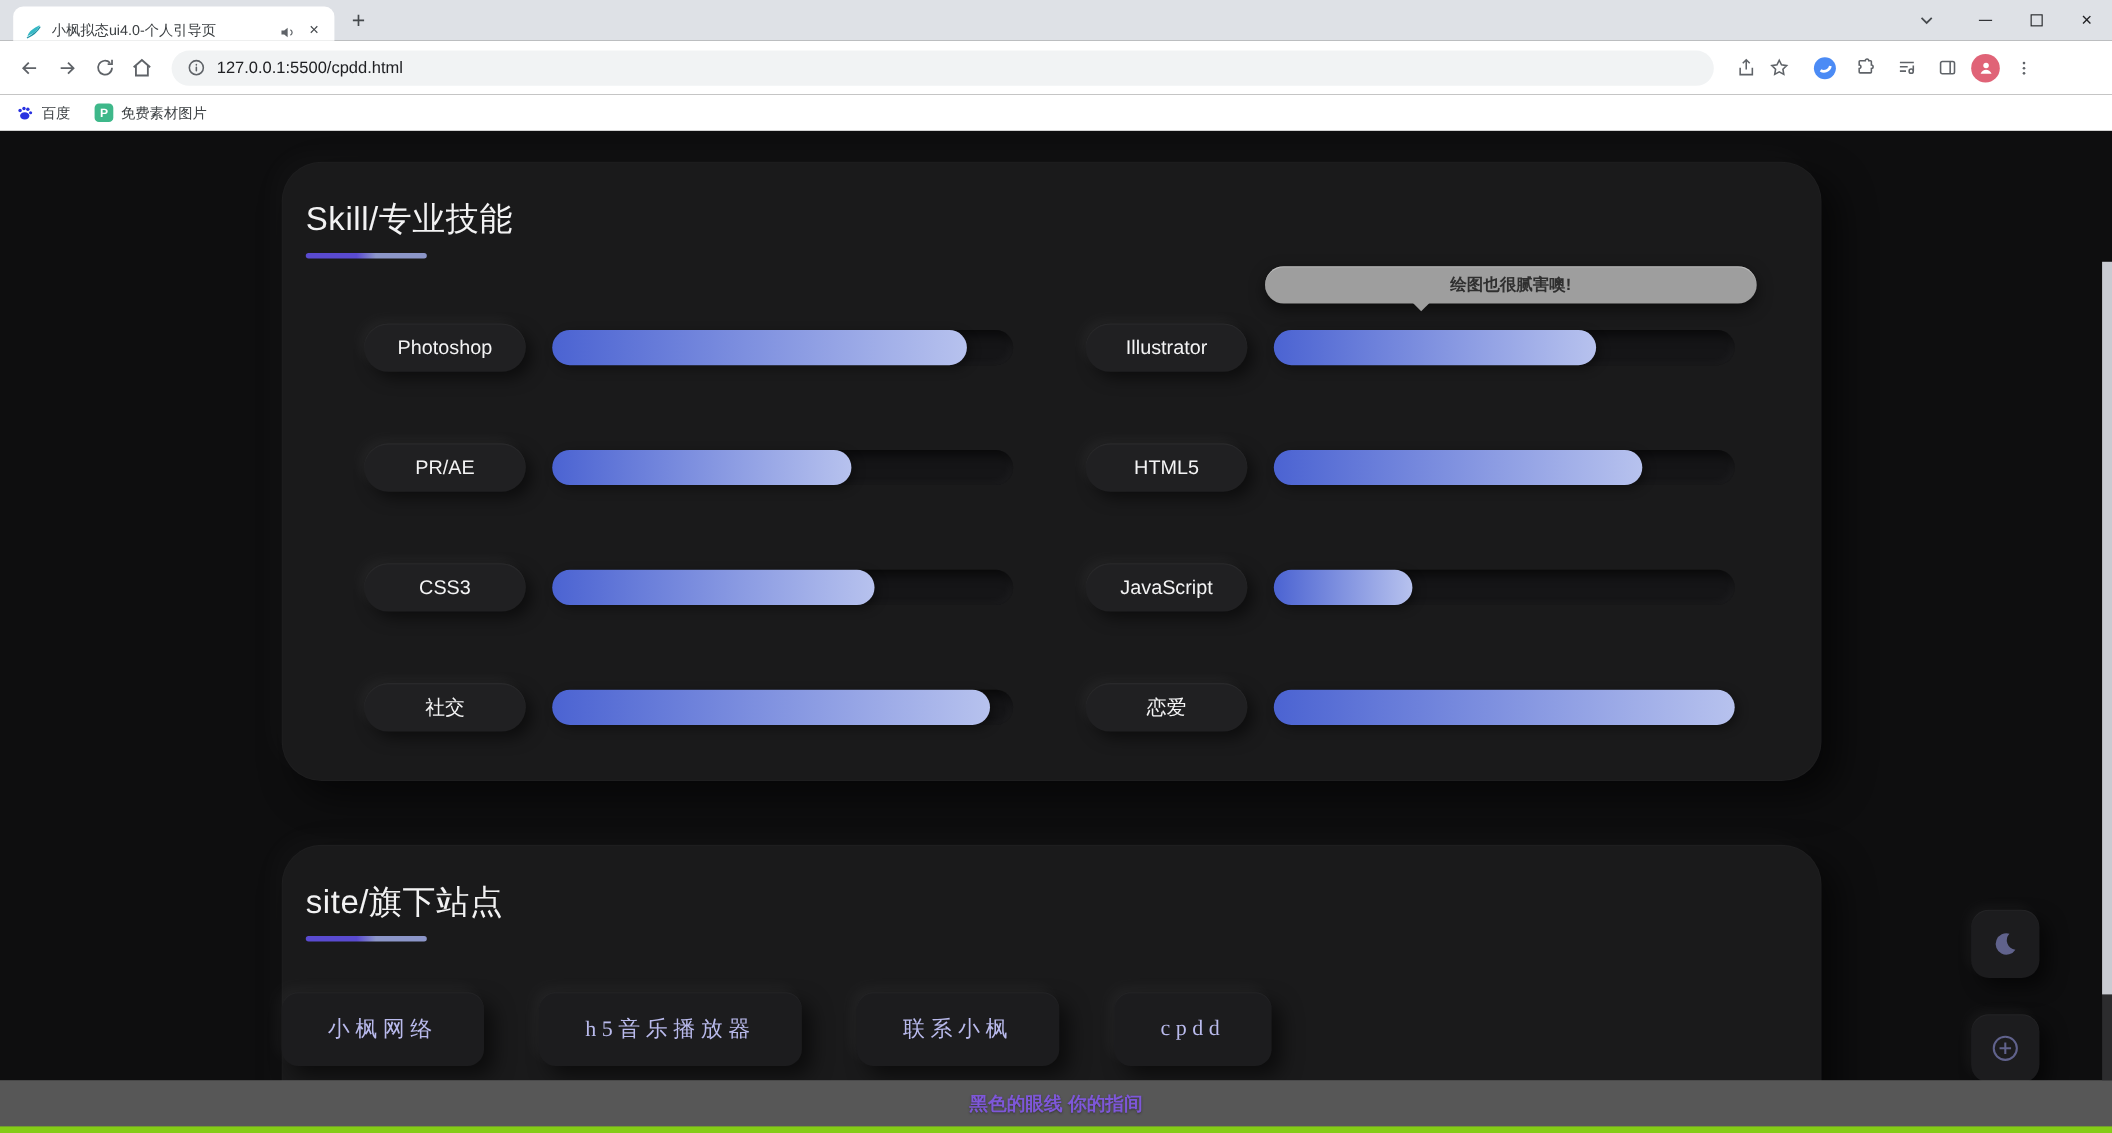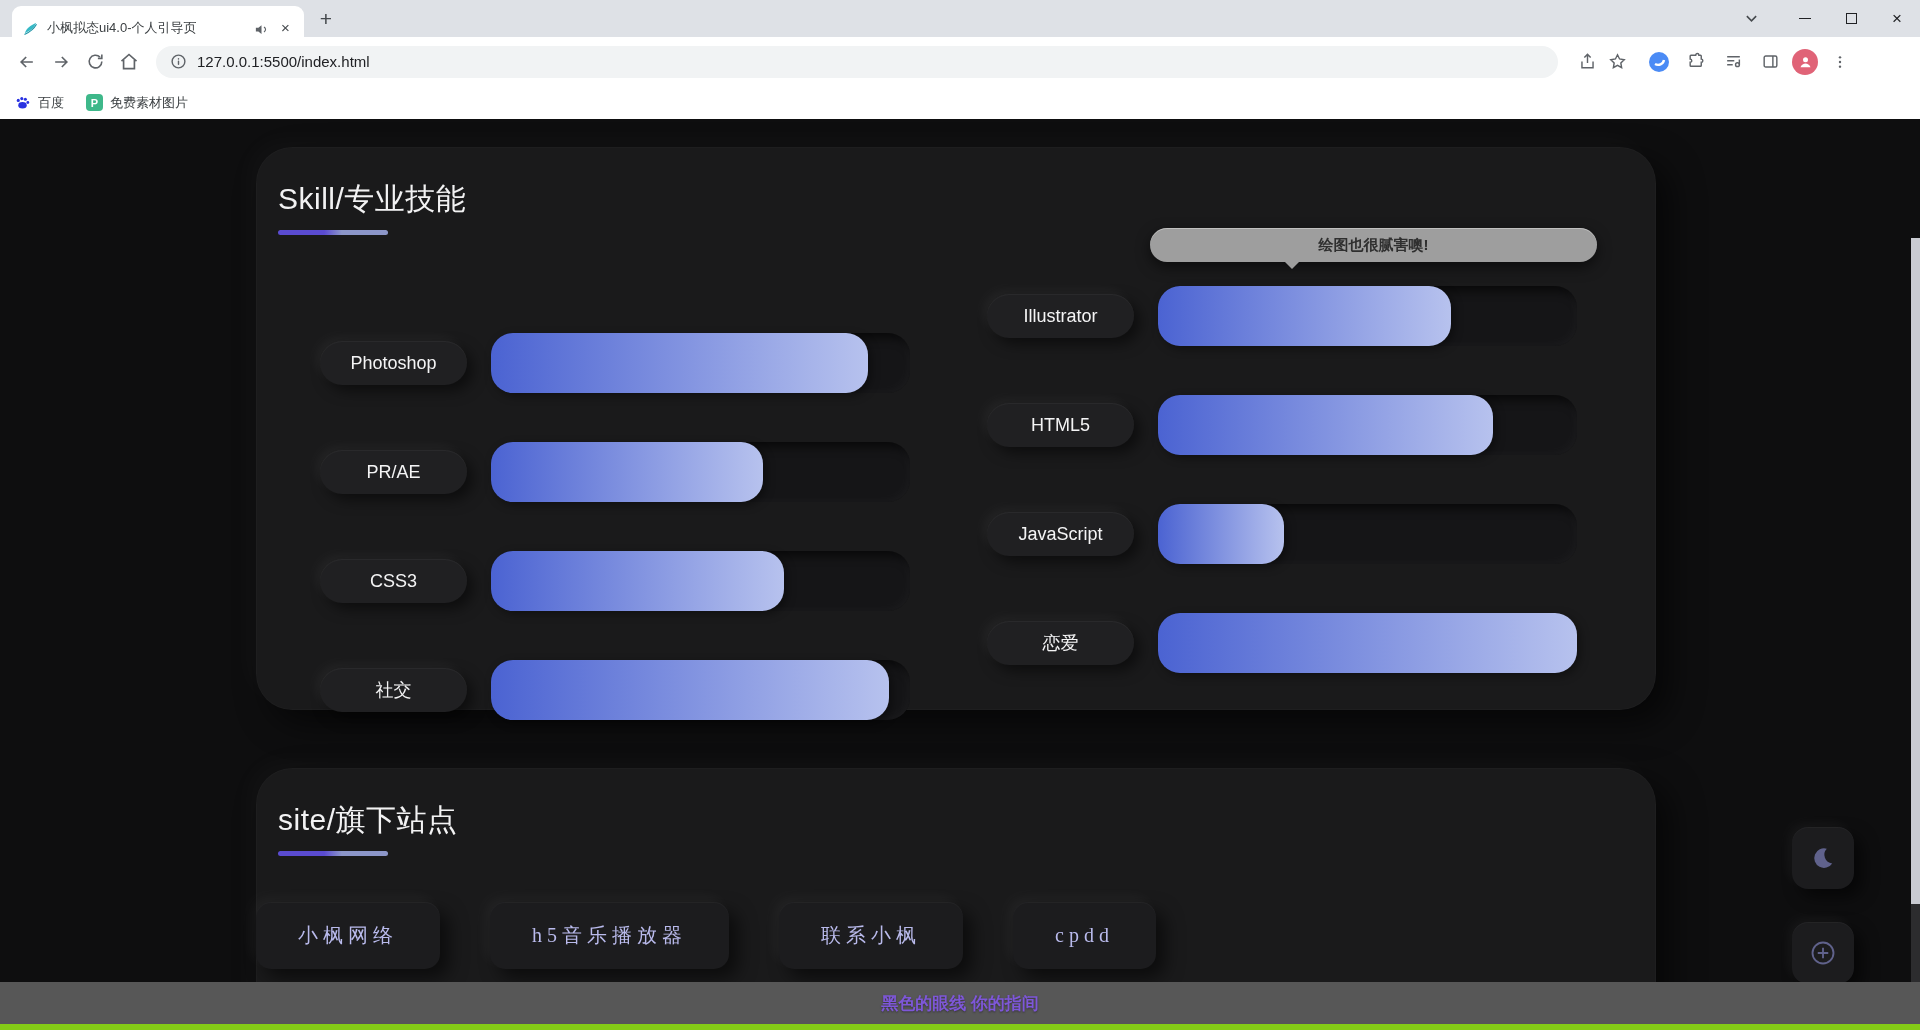--- a/index.html
+++ b/index.html
@@ -40,26 +40,26 @@
   .neo-card { position:absolute; background:#1a1a1b; border-radius:36px;
     box-shadow: 14px 14px 32px rgba(0,0,0,.55), -10px -10px 24px rgba(255,255,255,.025), inset 0 0 0 1px rgba(255,255,255,.02); }
   .card-skill { left:256px; top:28px; width:1400px; height:563px; }
   .card-site  { left:256px; top:649px; width:1400px; height:300px; }
 
   .section-title { margin:32px 0 0 22px; font-size:30px; color:#f2f2f3; font-weight:400; letter-spacing:.5px; }
   .section-underline { margin:10px 0 0 22px; width:110px; height:5px; border-radius:3px;
     background:linear-gradient(90deg, var(--underline-start) 0%, var(--underline-start) 42%, var(--underline-end) 58%, var(--underline-end) 100%); }
 
   .skill-col { position:absolute; top:147px; width:590px; }
-  .skill-col.left { left:64px;margin-top:47px; } .skill-col.right { left:731px; }
+  .skill-col.left { left:75px; } .skill-col.right { left:731px; }
   .skill-row { display:flex; align-items:center; gap:24px; height:44px; margin-bottom:65px; position:relative; }
   .skill-label { flex:none; width:147px; height:44px; border-radius:22px; background:#202022;
     display:flex; align-items:center; justify-content:center; color:#f4f4f5; font-size:18px; font-weight:500;
     box-shadow: 6px 6px 14px rgba(0,0,0,.5), -5px -5px 12px rgba(255,255,255,.045), inset 0 1px 1px rgba(255,255,255,.05); }
-  .skill-track { flex:1; height:60px; border-radius:22px; background:#151517; position:relative;
+  .skill-track { flex:1; height:32px; border-radius:22px; background:#151517; position:relative;
     box-shadow: inset 5px 5px 10px rgba(0,0,0,.6), inset -3px -3px 8px rgba(255,255,255,.03); font-weight: bold; }
   .skill-fill { height:100%; border-radius:22px; background:linear-gradient(90deg, var(--bar-start), var(--bar-end));
     box-shadow: 3px 3px 10px rgba(0,0,0,.4); }
 
   .skill-tooltip { position:absolute; left:-8px; width:calc(100% + 28px); height:34px; top:-58px;
     background:var(--tooltip-bg); border-radius:17px; display:flex; align-items:center; justify-content:center;
     color:#2f2f2f; font-size:15px; box-shadow: 0 5px 14px rgba(0,0,0,.55), inset 0 1px 0 rgba(255,255,255,.35); }
   .tooltip-arrow { position:absolute; left:30%; bottom:-7px; width:0; height:0;
     border-left:8px solid transparent; border-right:8px solid transparent; border-top:8px solid var(--tooltip-bg); }
 
@@ -135,21 +135,21 @@
     <svg width="20" height="20" viewBox="0 0 24 24" fill="none" stroke="currentColor" stroke-width="2">
         <path d="M3 11 L12 3 L21 11"></path>
         <path d="M5.5 9.5V20h13V9.5"></path>
       </svg>
   </div>
   <div class="omnibox">
     <svg width="17" height="17" viewBox="0 0 24 24" fill="none" stroke="#5f6368" stroke-width="2">
       <circle cx="12" cy="12" r="9"></circle>
         <path d="M12 8v.5M12 11.5V16" stroke-linecap="round"></path>
     </svg>
-    <span class="omni-url">127.0.0.1:5500/index.html</span>
+    <span class="omni-url">127.0.0.1:5500/cpdd.html</span>
   </div>
   <div class="tb-ic" style="margin-left:14px">
     <svg width="19" height="19" viewBox="0 0 24 24" fill="none" stroke="currentColor" stroke-width="1.8">
         <path d="M5 12v8h14v-8"></path>
         <path d="M12 14V4M8 7l4-4 4 4"></path>
       </svg>
   </div>
   <div class="tb-ic">
     <svg width="19" height="19" viewBox="0 0 24 24" fill="none" stroke="currentColor" stroke-width="1.8">
         <path d="M12 3.5l2.6 5.3 5.9.9-4.3 4.1 1 5.9L12 16.9l-5.2 2.8 1-5.9-4.3-4.1 5.9-.9z"></path>

